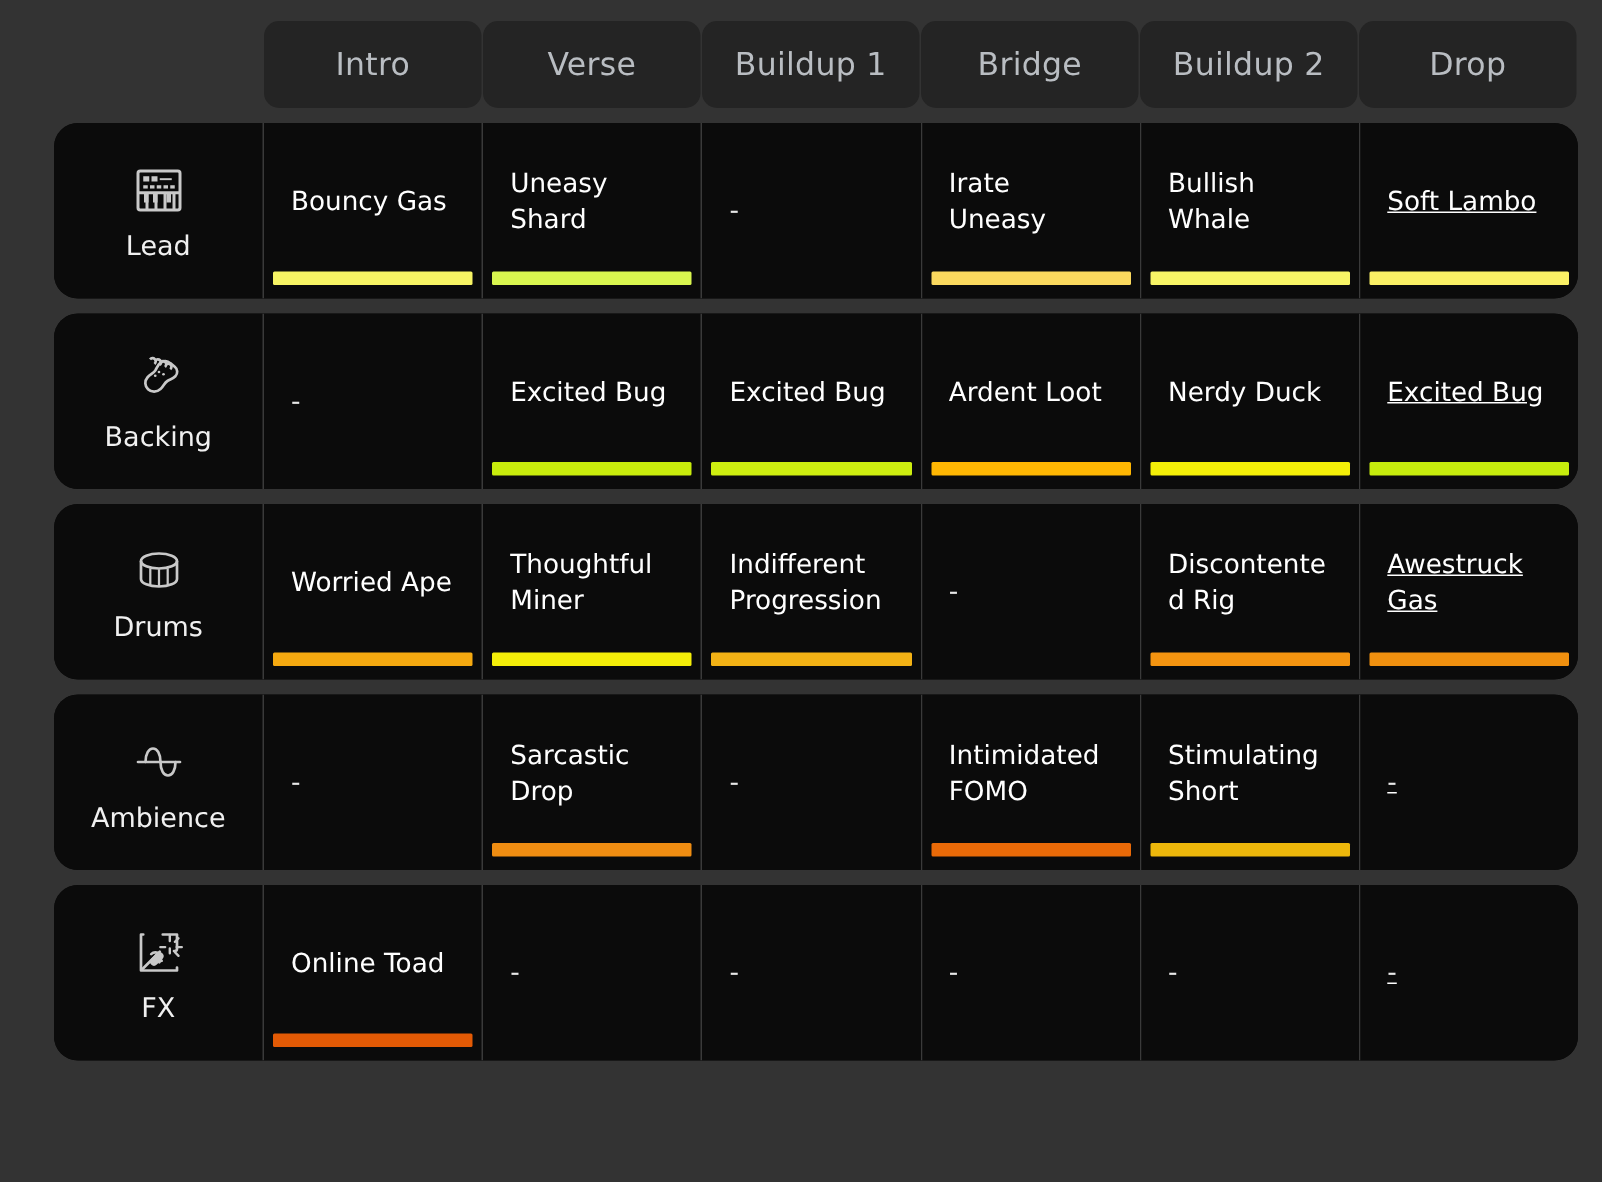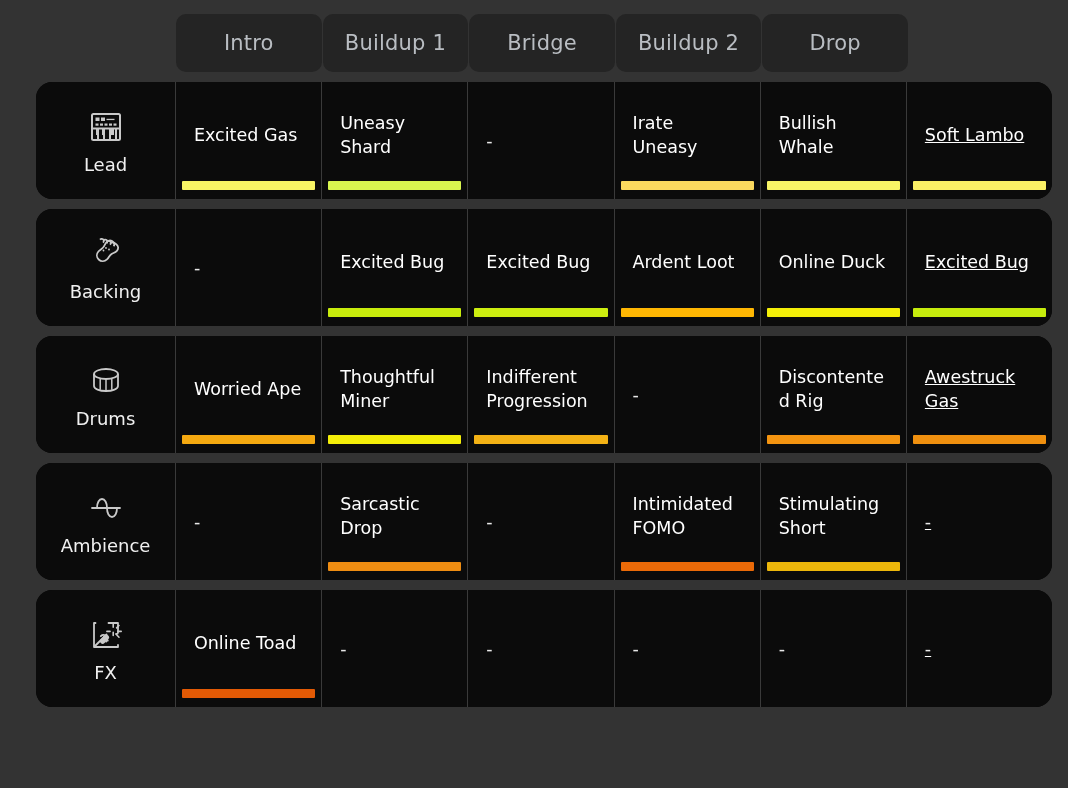--- a/index.html
+++ b/index.html
@@ -127,20 +127,23 @@
   }
 </style>
 </head>
 <body>
 
 <div class="app">
 
   <div class="section-header">
       <div class="section-tab">
         <span>Intro</span>
+      </div>
+      <div class="section-tab">
+        <span>Verse</span>
       </div>
       <div class="section-tab">
         <span>Buildup 1</span>
       </div>
       <div class="section-tab">
         <span>Bridge</span>
       </div>
       <div class="section-tab">
         <span>Buildup 2</span>
       </div>
@@ -166,21 +169,21 @@
               <path d="M6 21.5h28M12 21.5v11M18 21.5v11M24 21.5v11M30 21.5v11"></path>
               <rect x="10" y="21.5" width="3" height="6.5" fill="currentColor" stroke="none"></rect>
               <rect x="16" y="21.5" width="3" height="6.5" fill="currentColor" stroke="none"></rect>
               <rect x="25" y="21.5" width="3" height="6.5" fill="currentColor" stroke="none"></rect>
             </svg>
           </div>
           <div class="track-name">Lead</div>
         </div>
         <div class="clips">
           <div class="clip">
-            <div class="clip-name">Excited Gas</div>
+            <div class="clip-name">Bouncy Gas</div>
             <div class="clip-bar" style="background: rgb(247, 244, 100);"></div>
           </div>
           <div class="clip">
             <div class="clip-name">Uneasy Shard</div>
             <div class="clip-bar" style="background: rgb(217, 246, 79);"></div>
           </div>
           <div class="clip empty">
             <div class="clip-name">-</div>
           </div>
           <div class="clip">
@@ -223,21 +226,21 @@
           </div>
           <div class="clip">
             <div class="clip-name">Excited Bug</div>
             <div class="clip-bar" style="background: rgb(205, 238, 16);"></div>
           </div>
           <div class="clip">
             <div class="clip-name">Ardent Loot</div>
             <div class="clip-bar" style="background: rgb(255, 183, 3);"></div>
           </div>
           <div class="clip">
-            <div class="clip-name">Online Duck</div>
+            <div class="clip-name">Nerdy Duck</div>
             <div class="clip-bar" style="background: rgb(244, 239, 8);"></div>
           </div>
           <div class="clip">
             <div class="clip-name">Excited Bug</div>
             <div class="clip-bar" style="background: rgb(198, 236, 13);"></div>
           </div>
         </div>
       </div>
       <div class="track-row">
         <div class="track-label">

